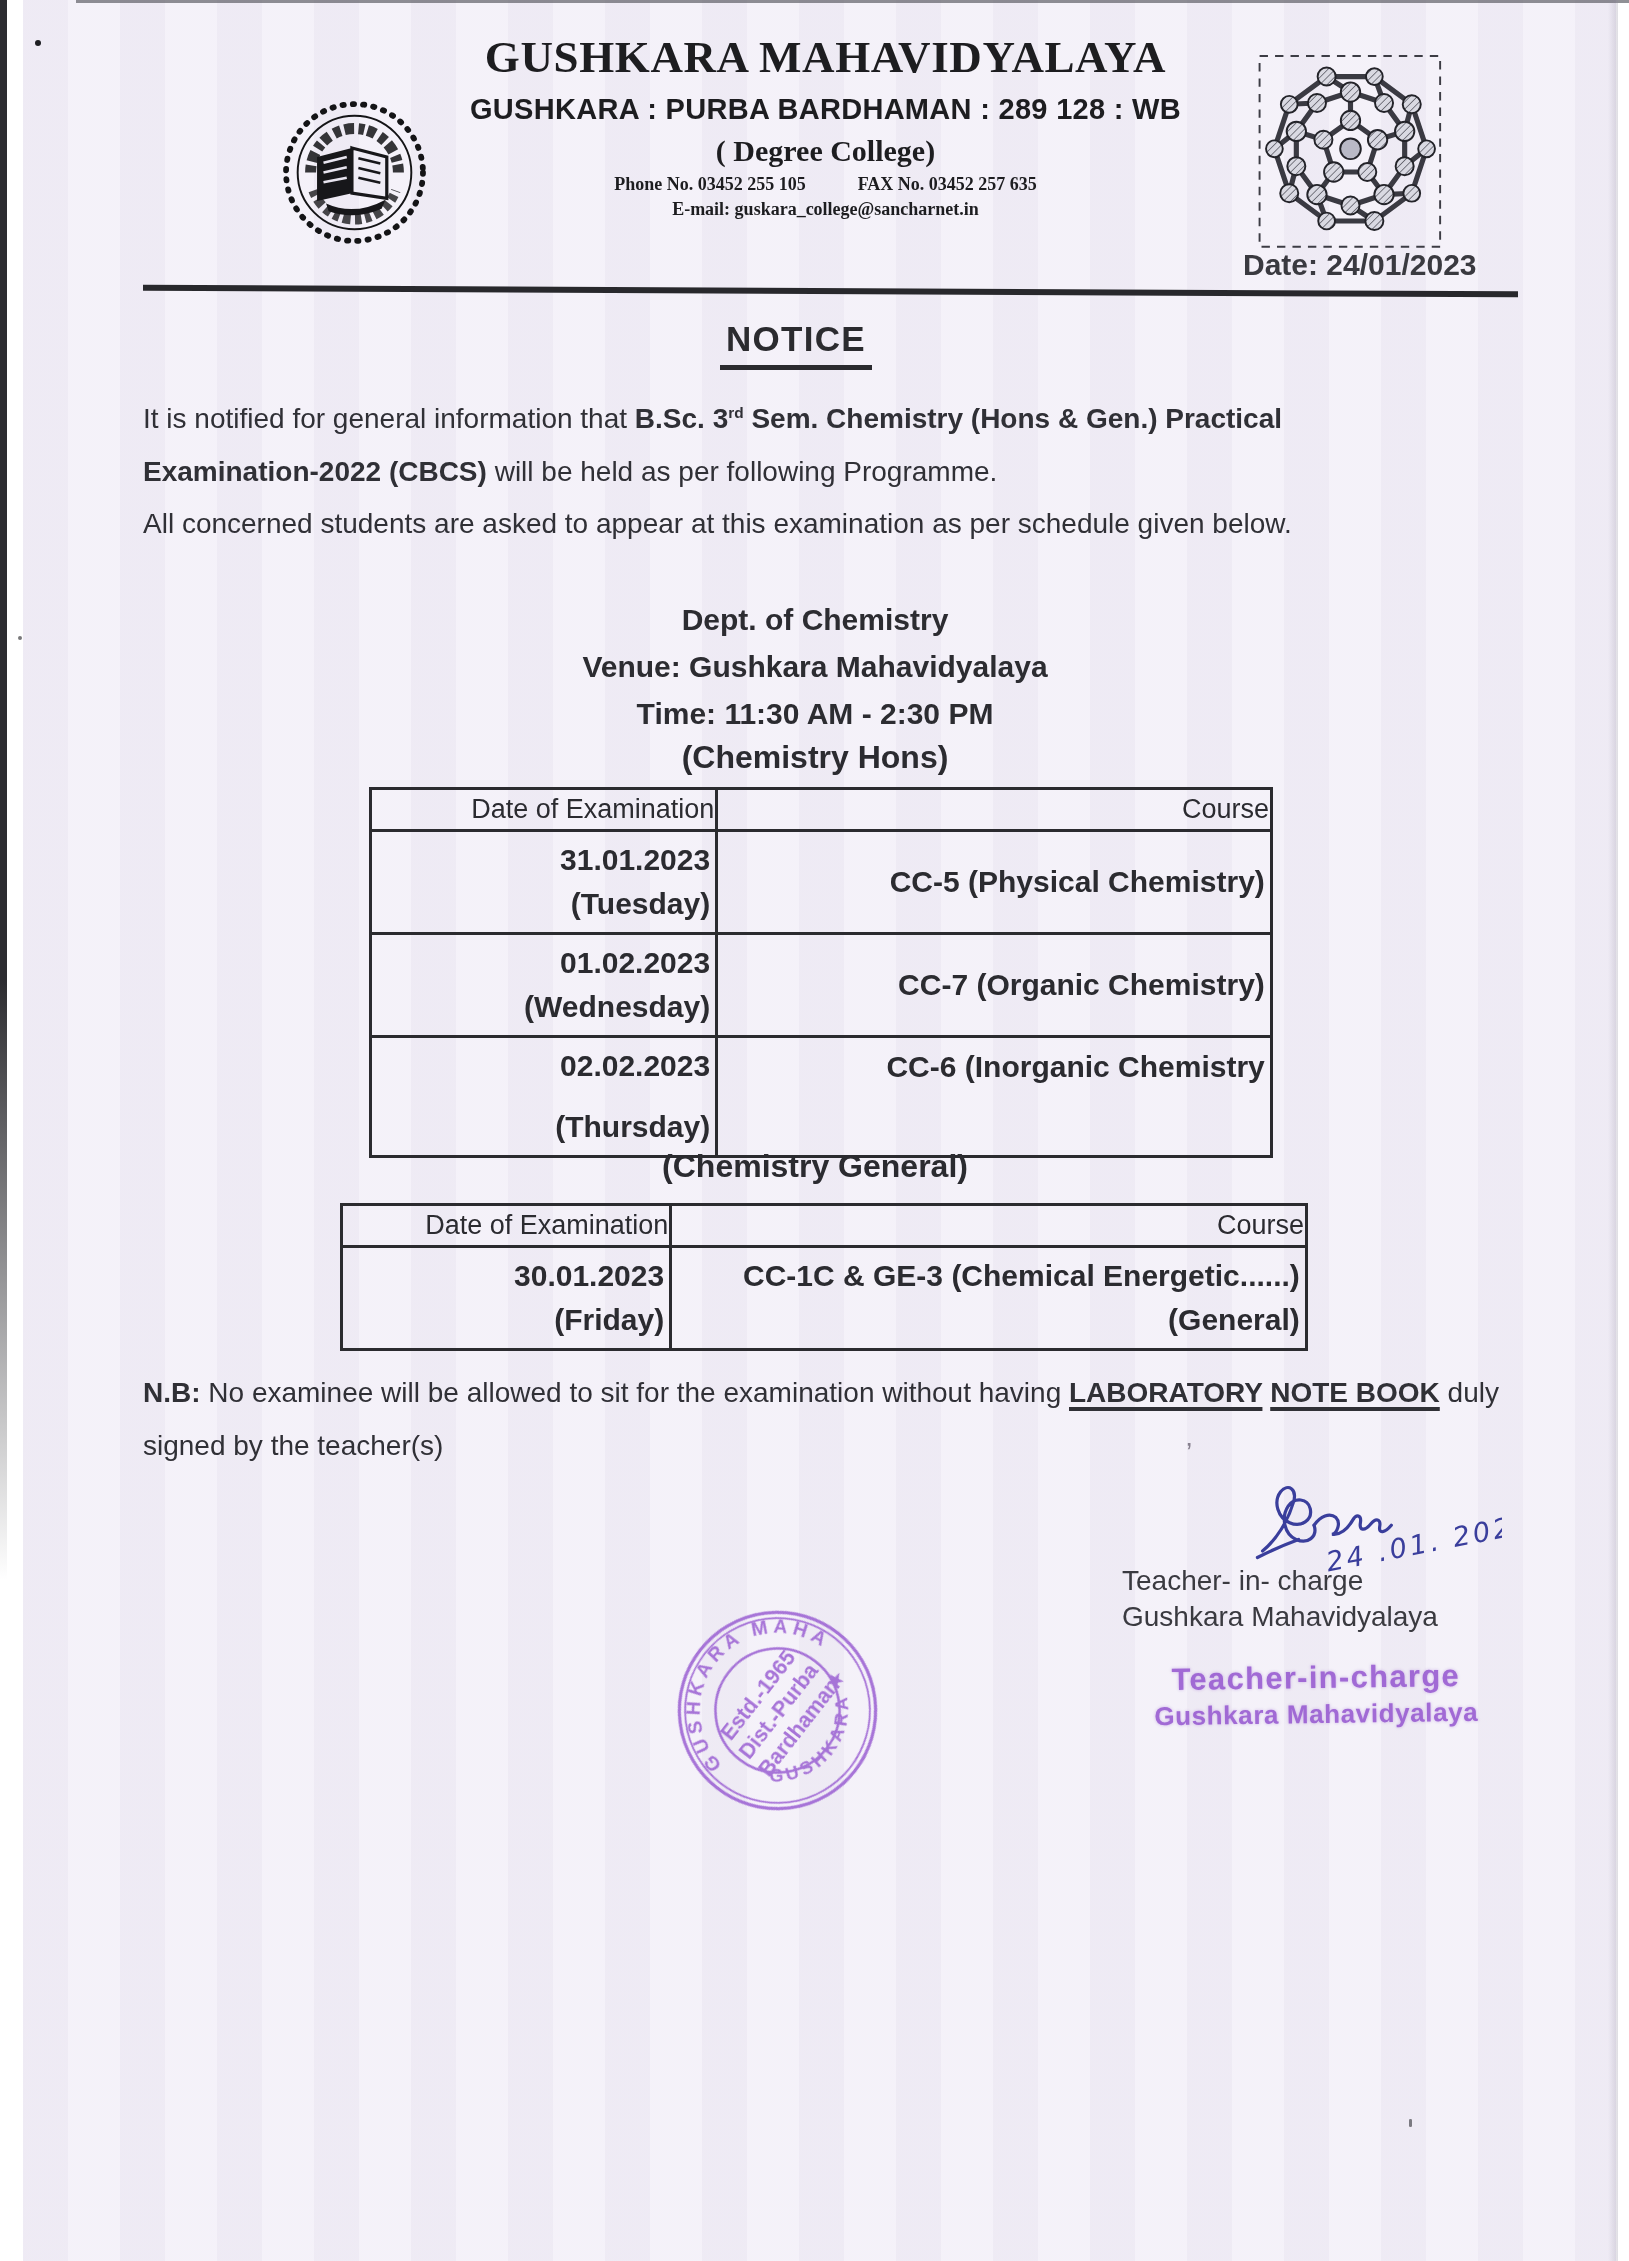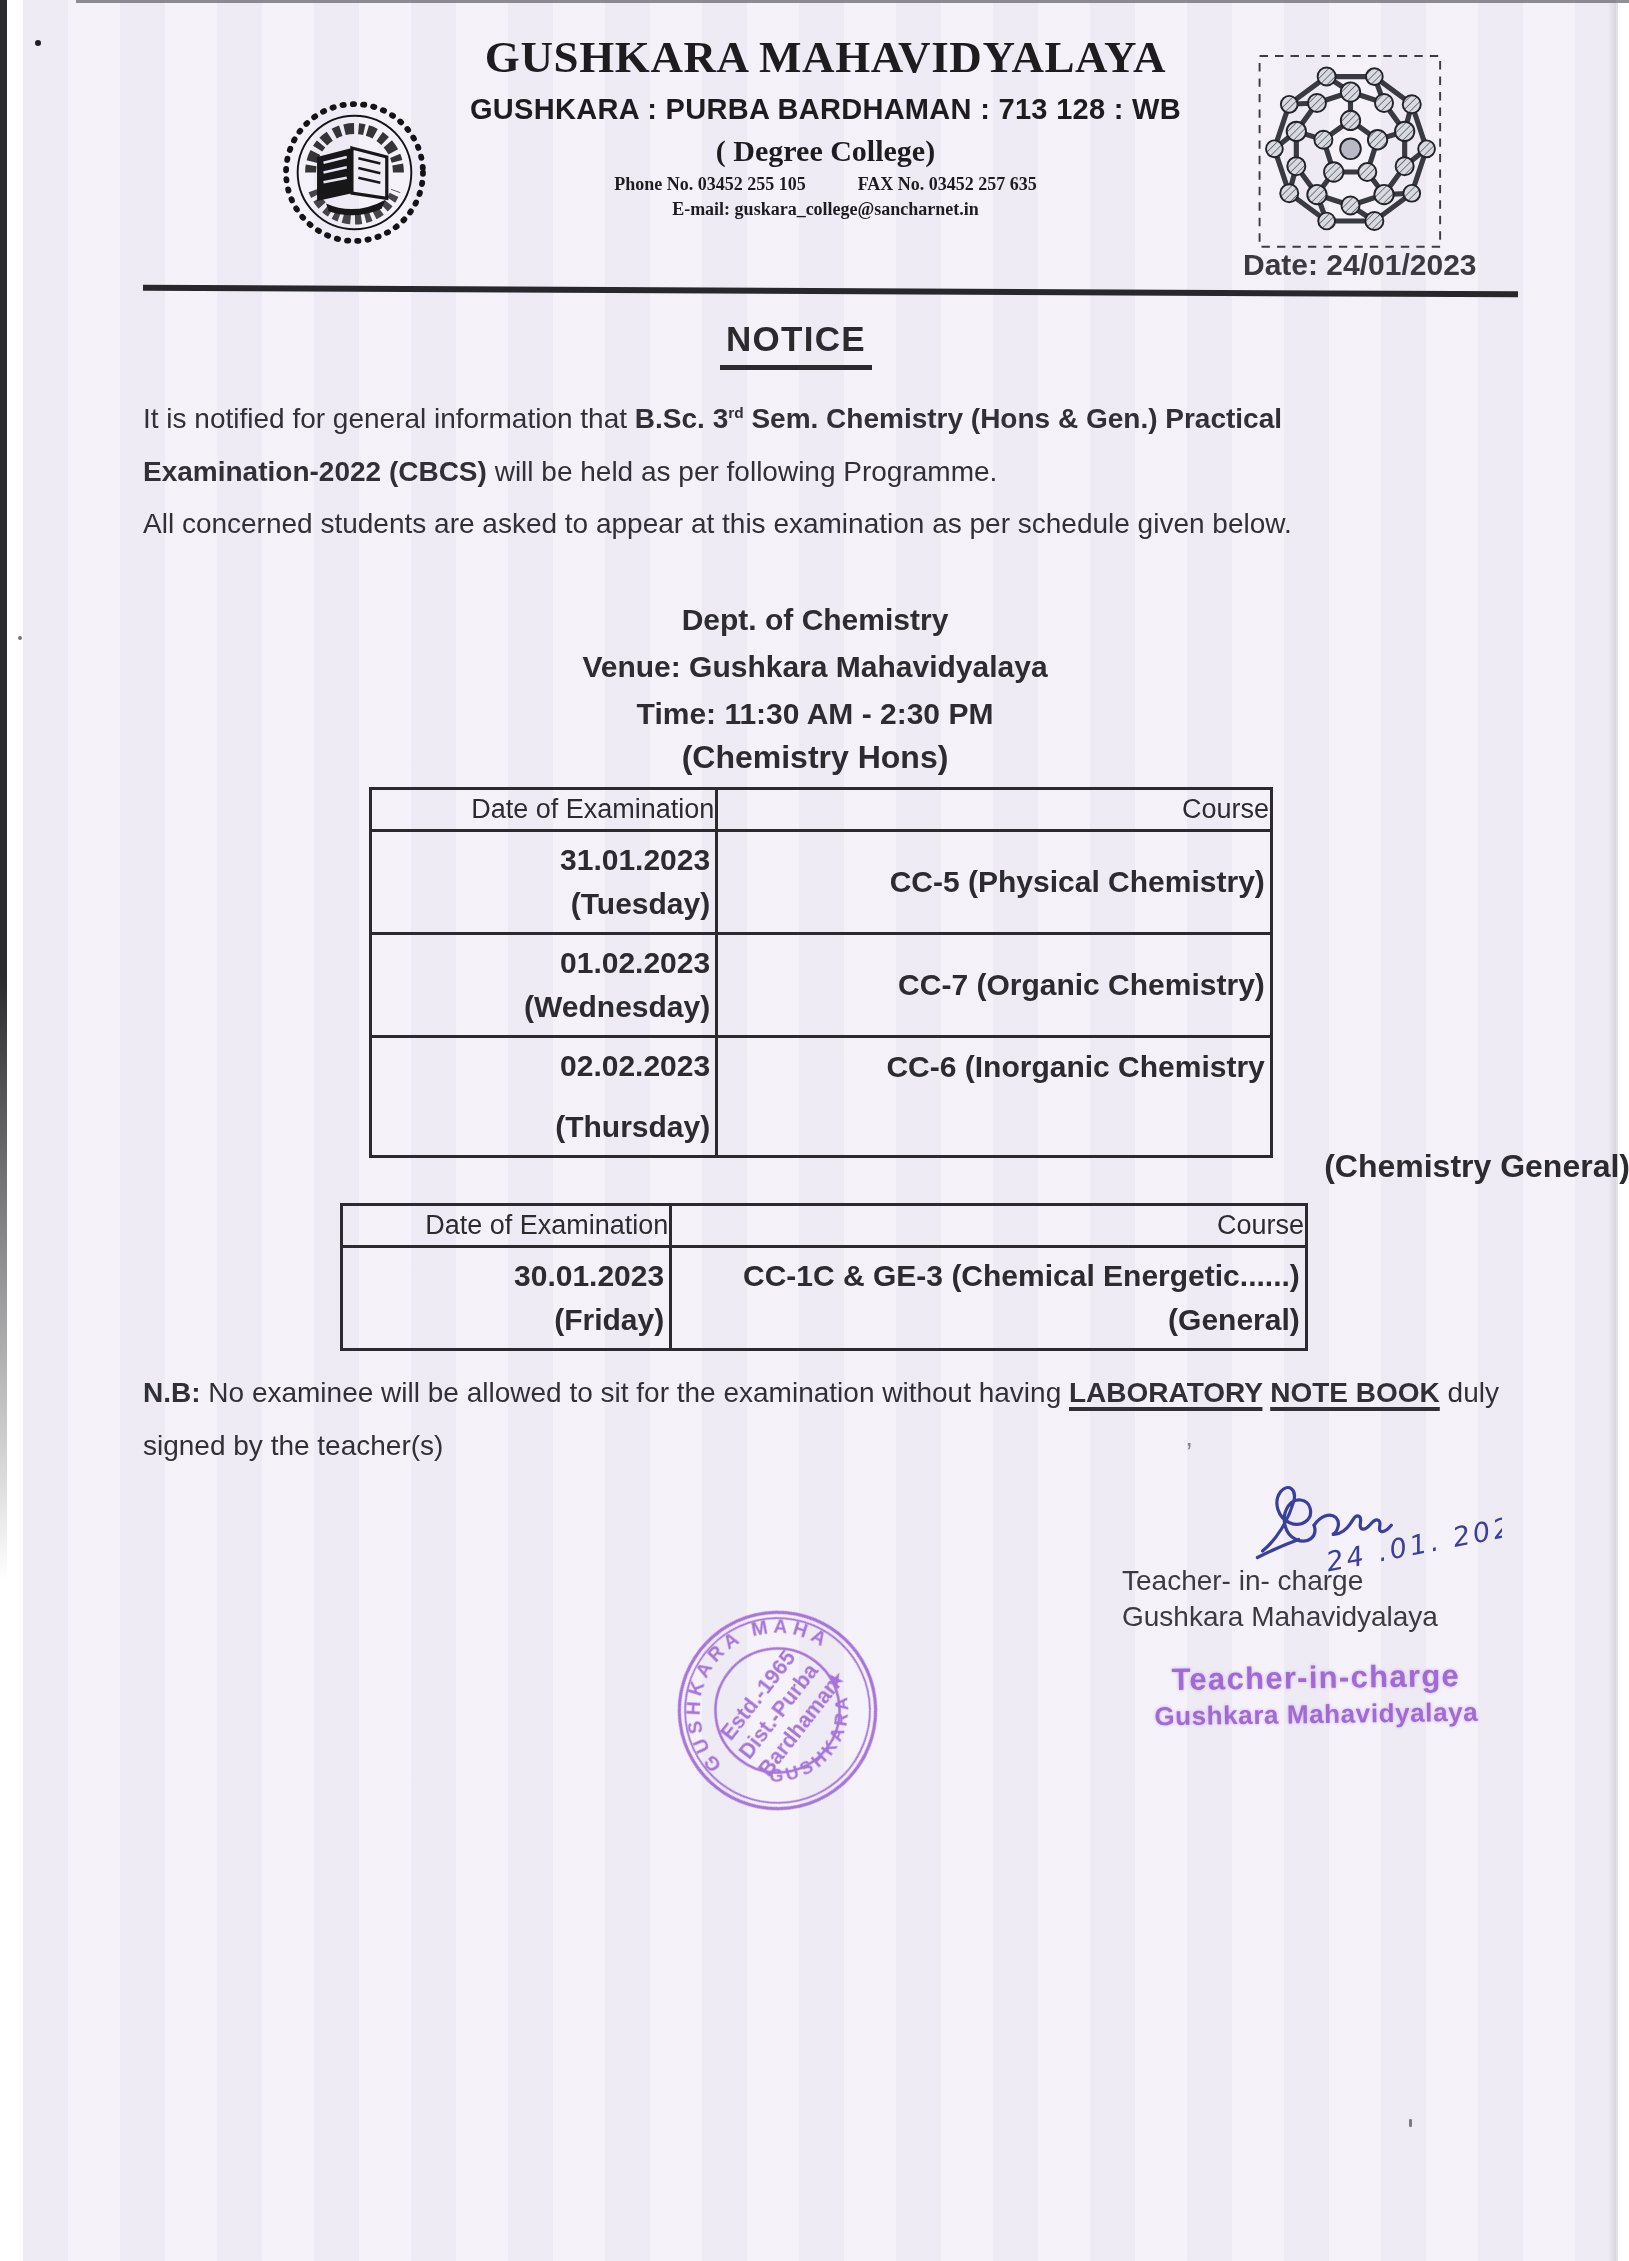--- a/index.html
+++ b/index.html
@@ -87,21 +87,21 @@
       <path d="M62,96 L116,82 L116,152 L62,164 Z" fill="#17171a"></path>
       <path d="M116,82 L170,96 L170,160 L116,152 Z" fill="#efecf5" stroke="#17171a" stroke-width="5"></path>
       <path d="M72,105 L108,96 M72,120 L108,112 M72,135 L108,128" stroke="#e8e5f0" stroke-width="4"></path>
       <path d="M126,98 L160,106 M126,113 L160,121 M126,128 L160,136" stroke="#17171a" stroke-width="4"></path>
       <path d="M76,168 Q120,188 168,162 L162,176 Q120,194 80,180 Z" fill="#17171a"></path>
     </g>
   </svg>
 
   <div class="head-block">
     <div class="college-name">GUSHKARA MAHAVIDYALAYA</div>
-    <div class="addr">GUSHKARA : PURBA BARDHAMAN : 713 128 : WB</div>
+    <div class="addr">GUSHKARA : PURBA BARDHAMAN : 289 128 : WB</div>
     <div class="degree">( Degree College)</div>
     <div class="phone-row">
       <span>Phone No. 03452 255 105</span>
       <span>FAX No. 03452 257 635</span>
     </div>
     <div class="email">E-mail: guskara_college@sancharnet.in</div>
   </div>
 
   <svg class="molecule" width="187" height="200" viewBox="0 0 290 310">
     <defs>
@@ -191,21 +191,21 @@
     <tr>
       <td class="c1">
             <div>02.02.2023</div>
             <div style="margin-top:18px;">(Thursday)</div>
           </td>
       <td class="top-align">CC-6 (Inorganic Chemistry</td>
     </tr>
   </tbody>
     </table>
 
-  <div class="sec-head" style="top:1148px;text-align:right;">(Chemistry General)</div>
+  <div class="sec-head" style="top:1148px;">(Chemistry General)</div>
 
   <table class="sched" id="gen-table">
     <tbody>
         <tr>
       <th class="c1">Date of Examination</th>
       <th>Course</th>
     </tr>
     <tr>
       <td class="c1">
             <div>30.01.2023</div>

